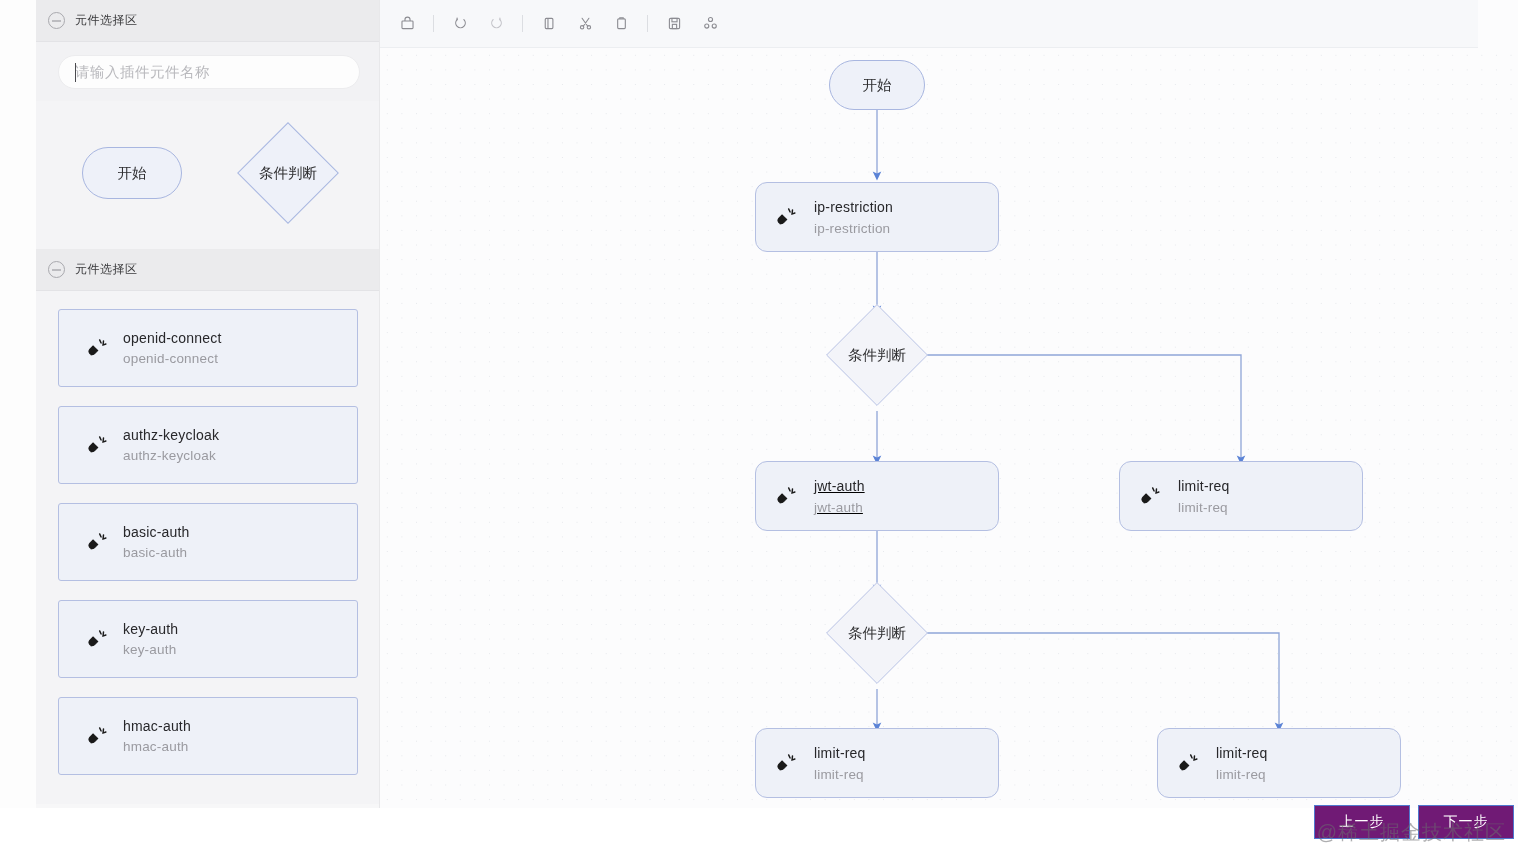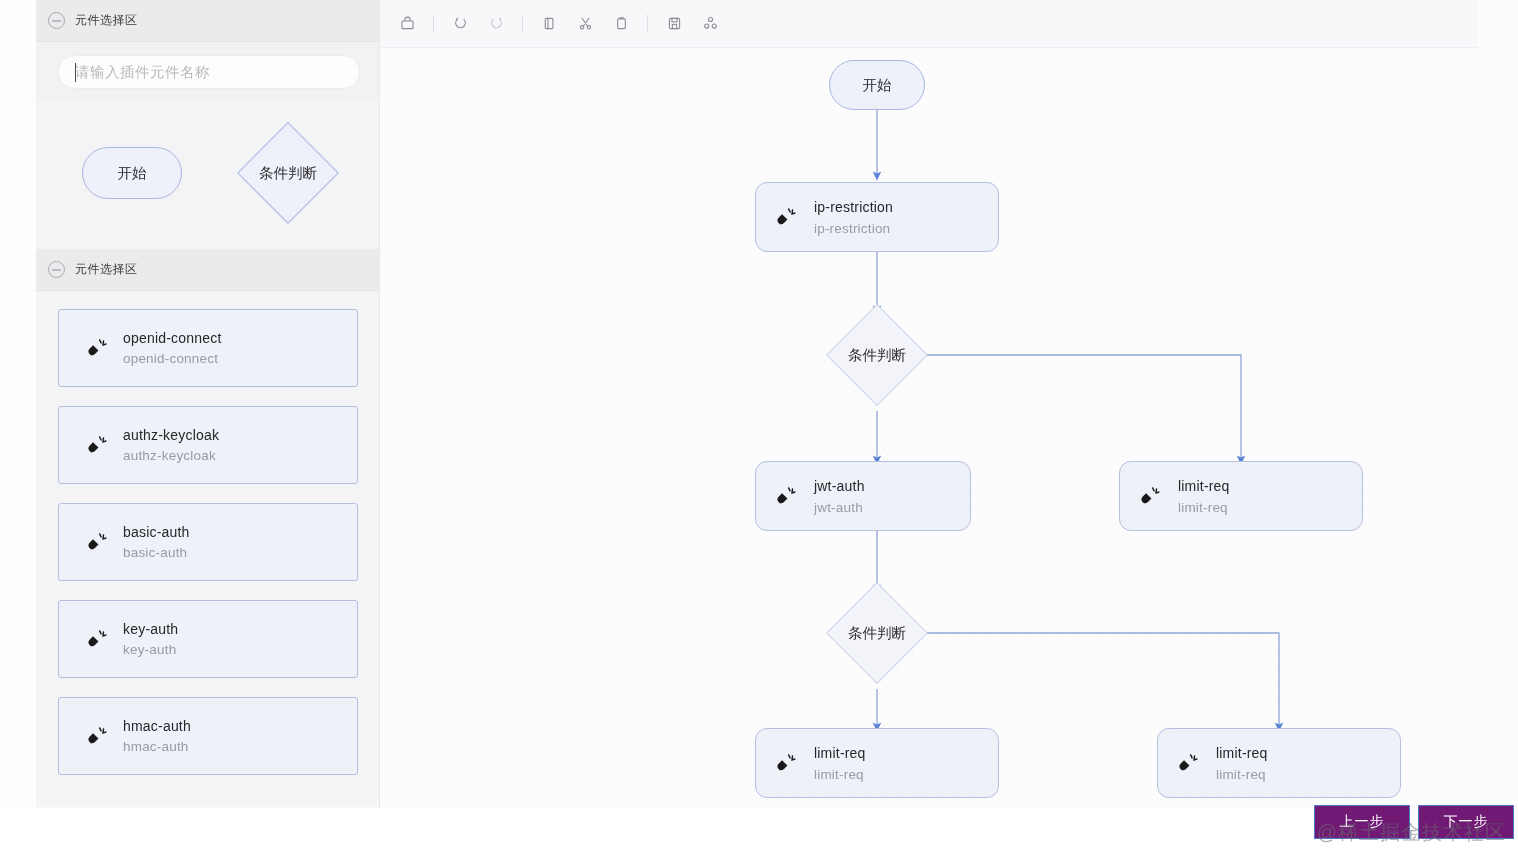--- a/index.html
+++ b/index.html
@@ -364,21 +364,21 @@
           <span class="nm">ip-restriction</span>
           <span class="sub">ip-restriction</span>
         </span>
       </div>
 
       <div class="n-diamond" style="left:447px; top:257px;">
         <div class="dm"></div>
         <div class="lbl">条件判断</div>
       </div>
 
-      <div class="node" style="left:375px; top:413px; width:216px; height:70px;">
+      <div class="node" style="left:375px; top:413px; width:244px; height:70px;text-decoration:underline;">
         <span class="plug-ico">
           <svg viewBox="0 0 24 24" width="22" height="22">
               <path d="M4.5 19.5 L9 15 M3.2 18.2 a3.6 3.6 0 0 1 0-5.1 l3.4-3.4 l5.1 5.1 l-3.4 3.4 a3.6 3.6 0 0 1-5.1 0 z" fill="#1a1a1a" stroke="#1a1a1a" stroke-width="1.1" stroke-linecap="round"></path>
               <path d="M13.8 3.2 l1.6 3.3 M18 4.3 l-.4 3.6 M20.6 7.6 l-3.4 1.2" stroke="#1a1a1a" stroke-width="1.6" stroke-linecap="round" fill="none"></path>
             </svg>
         </span>
         <span class="txts">
           <span class="nm">jwt-auth</span>
           <span class="sub">jwt-auth</span>
         </span>

